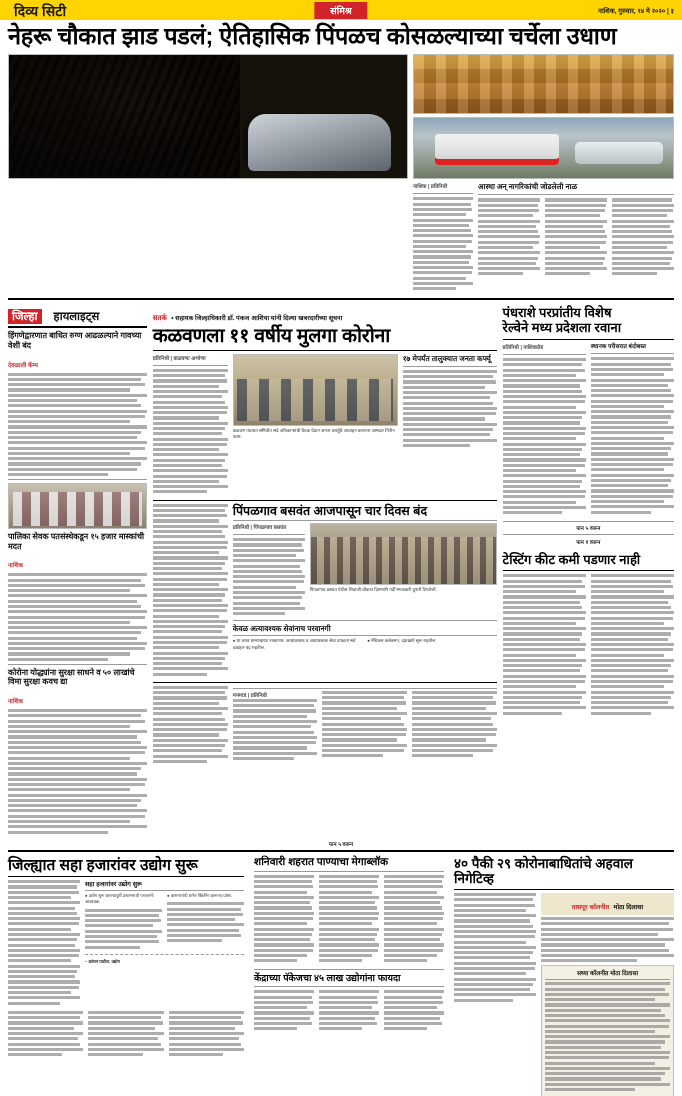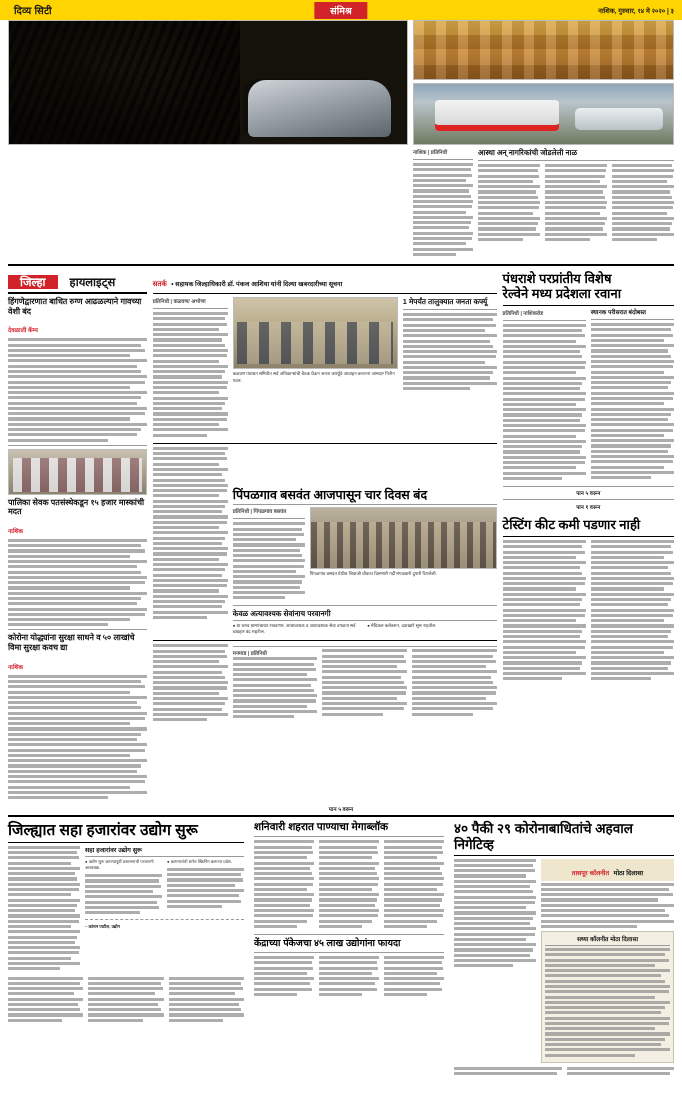--- a/index.html
+++ b/index.html
@@ -10,22 +10,23 @@
     overflow: hidden;
   }
   .page { position: relative; width: 682px; height: 1096px; background:#fff; }
 
   
   .masthead {
     height: 20px; background: #FFD400; display:flex; align-items:center;
     position:relative; border-bottom:0;
   }
   .mast-left {
-    font-size: 10px; font-weight: bold; color:#1a1a1a; margin-left:14px;
+    font-size: 14px; font-weight: bold; color:#1a1a1a; margin-left:14px;
     letter-spacing:.2px;
+    font-family:Liberation Serif, serif;
   }
   .mast-center {
     position:absolute; left:50%; transform:translateX(-50%);
     background:#D2232A; color:#fff; font-size:9.5px; font-weight:bold;
     padding:2px 16px;
   }
   .mast-right {
     position:absolute; right:8px; font-size:6.5px; font-weight:bold; color:#1a1a1a;
   }
 
@@ -119,21 +120,21 @@
   .cap { font-size:4.4px; color:#333; line-height:1.5; margin-top:2px; }
 
   
   .sec2 { display:flex; padding:6px 8px 0 8px; gap:6px; }
   .col-left { width:140px; }
   .col-mid  { width:347px; }
   .col-right{ width:173px; }
 
   .hl-badge {
     display:inline-block; background:#D2232A; color:#fff; font-size:11.5px;
-    font-weight:bold; padding:0 12px; line-height:1.25;
+    font-weight:bold; padding:0 4px; line-height:1.25;
   }
   .hl-badge-rest { font-size:11.5px; font-weight:bold; color:#111; padding-left:12px; }
 
   .h-sub { font-size:8px; font-weight:bold; color:#111; line-height:1.2; }
   .h-small{ font-size:7.4px; font-weight:bold; color:#111; line-height:1.22; }
   .h-mid  { font-size:12.5px;font-weight:bold; color:#000; line-height:1.16; }
   .h-big  { font-size:19.5px;font-weight:bold; color:#000; line-height:1.1; letter-spacing:-.3px;}
   .h-rt   { font-size:13px;  font-weight:bold; color:#000; line-height:1.14;}
   .h-bot  { font-size:15.5px;font-weight:bold; color:#000; line-height:1.12;}
   .h-bot2 { font-size:10.5px;font-weight:bold; color:#000; line-height:1.14;}
@@ -157,20 +158,21 @@
 <body>
 
 <div class="page">
 
   <div class="masthead">
     <div class="mast-left">दिव्य सिटी</div>
     <div class="mast-center">संमिश्र</div>
     <div class="mast-right">नाशिक, गुरुवार, १४ मे २०२० | ३</div>
   </div>
 
+  <div class="top-headline">नेहरू चौकात झाड पडलं; ऐतिहासिक पिंपळच कोसळल्याच्या चर्चेला उधाण</div>
 
   <div class="top-row">
     <div class="photo-main">
       <div class="ph ph-tree"></div>
     </div>
     <div class="photo-right-wrap">
       <div class="photo-r" style="height:60px">
         <div class="ph ph-bld"></div>
       </div>
       <div class="photo-r" style="height:62px">
@@ -370,20 +372,21 @@
             <div class="fakeline s5"></div>
         </div>
       </div>
     </div>
 
     <div class="col-mid">
       <div style="margin-bottom:1px;">
         <span class="kicker" style="font-size:7px;">सतर्क</span>
         <span style="font-size:6.4px; font-weight:bold; color:#111;">• सहायक जिल्हाधिकारी डॉ. पंकज आशिया यांनी दिल्या खबरदारीच्या सूचना</span>
       </div>
+      <div class="h-big">कळवणला ११ वर्षीय मुलगा कोरोना</div>
       <div class="hr" style="margin:3px 0 3px 0;"></div>
 
       <div style="display:flex; gap:5px;">
         <div style="width:75px;">
           <div class="byline">प्रतिनिधी | कळवण/ अभोणा</div>
           <div class="hr-thin"></div>
           <div>
             <div class="fakeline s1"></div>
               <div class="fakeline s2"></div>
               <div class="fakeline s4"></div>
@@ -410,21 +413,21 @@
               <div class="fakeline s5"></div>
           </div>
         </div>
         <div style="width:165px;">
           <div class="photo-inline" style="height:72px;">
             <div class="ph ph-meet"></div>
           </div>
           <div class="cap">कळवण पंचायत समितीत सर्व अधिकाऱ्यांची बैठक घेऊन जनता कर्फ्यूचे आवाहन करताना आमदार नितीन पवार.</div>
         </div>
         <div style="flex:1;">
-          <div class="h-small" style="color:#111;">1 मेपर्यंत तालुक्यात जनता कर्फ्यू</div>
+          <div class="h-small" style="color:#111;">१७ मेपर्यंत तालुक्यात जनता कर्फ्यू</div>
           <div class="hr-thin"></div>
           <div>
             <div class="fakeline s1"></div>
               <div class="fakeline s2"></div>
               <div class="fakeline s4"></div>
             <div class="fakeline s3"></div>
               <div class="fakeline s1"></div>
               <div class="fakeline s6"></div>
             <div class="fakeline s2"></div>
               <div class="fakeline s1"></div>
@@ -470,21 +473,21 @@
           <div class="fakeline s6"></div>
             <div class="fakeline s1"></div>
             <div class="fakeline s4"></div>
           <div class="fakeline s3"></div>
             <div class="fakeline s1"></div>
             <div class="fakeline s2"></div>
           <div class="fakeline s6"></div>
             <div class="fakeline s1"></div>
             <div class="fakeline s5"></div>
         </div>
-        <div style="flex:1;margin-top:41px;">
+        <div style="flex:1;">
           <div class="h-mid">पिंपळगाव बसवंत आजपासून चार दिवस बंद</div>
           <div class="hr-thin" style="margin:2px 0;"></div>
           <div style="display:flex; gap:5px;">
             <div style="width:72px;">
               <div class="byline">प्रतिनिधी | पिंपळगाव बसवंत</div>
               <div class="hr-thin"></div>
               <div>
                 <div class="fakeline s1"></div>
                   <div class="fakeline s2"></div>
                   <div class="fakeline s4"></div>

